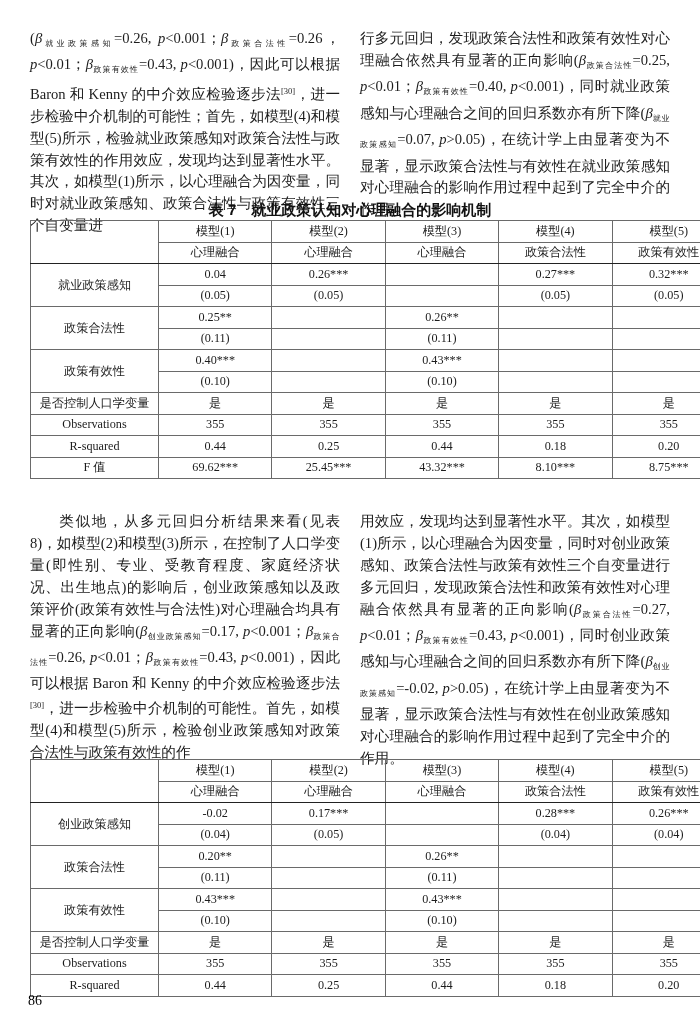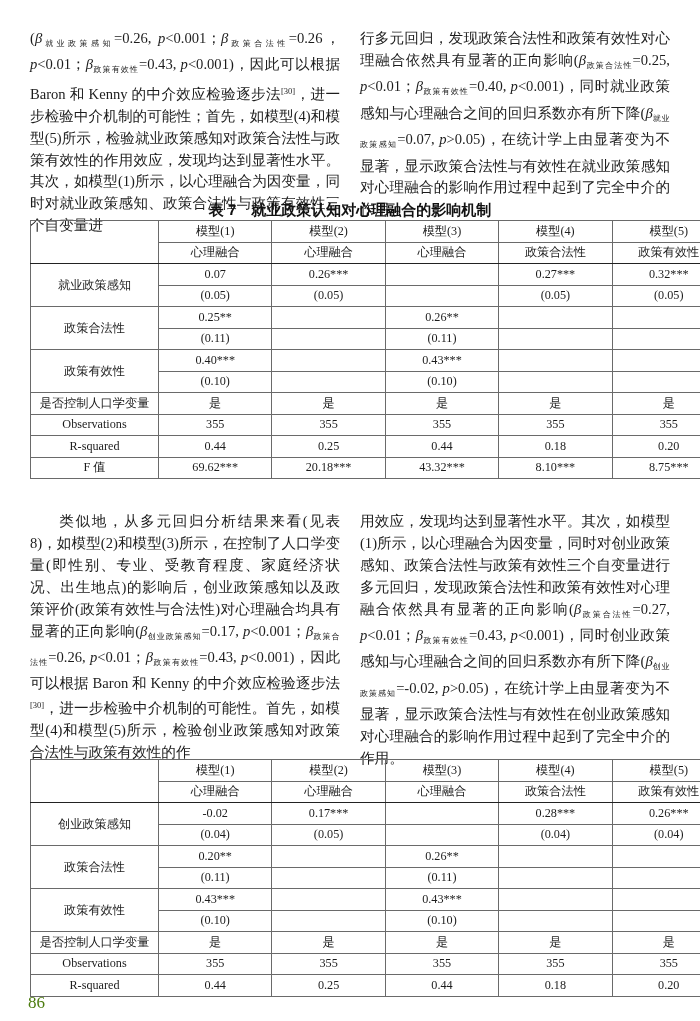--- a/index.html
+++ b/index.html
@@ -14,21 +14,21 @@
   .superscript{font-size:8.5px;vertical-align:5px;}
   .tcap{width:640px;text-align:center;font-family:"Liberation Sans","DejaVu Sans",sans-serif;
         font-weight:bold;font-size:15px;color:#111;}
   table{width:696px;border-collapse:collapse;table-layout:fixed;font-size:12.2px;
         border-top:1.5px solid #222;border-bottom:1.5px solid #222;}
   td{border:1px solid #6a6a6a;text-align:center;height:20.5px;padding:0 2px;
      overflow:hidden;white-space:nowrap;}
   td.lab-head{width:123px;}
   td.hb{border-bottom:1.5px solid #222;}
   .tnote{width:640px;font-size:11.2px;padding-left:12px;box-sizing:border-box;color:#222;}
-  .pageno{font-size:17px;color:#4d7c0f;}
+  .pageno{font-size:14px;color:#000000;}
 </style>
 </head>
 <body>
 
 <div id="page">
 
   <div class="abs two-col" style="left:30px;top:28px;">
     <div class="col"><span>(</span><span class="it">β</span><span class="subscript">就业政策感知</span><span>=0.26, </span><span class="it">p</span><span>&lt;0.001；</span><span class="it">β</span><span class="subscript">政策合法性</span><span>=0.26，</span><span class="it">p</span><span>&lt;0.01；</span><span class="it">β</span><span class="subscript">政策有效性</span><span>=0.43, </span><span class="it">p</span><span>&lt;0.001)，因此可以根据 Baron 和 Kenny 的中介效应检验逐步法</span><span class="superscript">[30]</span><span>，进一步检验中介机制的可能性；首先，如模型(4)和模型(5)所示，检验就业政策感知对政策合法性与政策有效性的作用效应，发现均达到显著性水平。其次，如模型(1)所示，以心理融合为因变量，同时对就业政策感知、政策合法性与政策有效性三个自变量进</span></div>
     <div class="col"><span>行多元回归，发现政策合法性和政策有效性对心理融合依然具有显著的正向影响(</span><span class="it">β</span><span class="subscript">政策合法性</span><span>=0.25, </span><span class="it">p</span><span>&lt;0.01；</span><span class="it">β</span><span class="subscript">政策有效性</span><span>=0.40, </span><span class="it">p</span><span>&lt;0.001)，同时就业政策感知与心理融合之间的回归系数亦有所下降(</span><span class="it">β</span><span class="subscript">就业政策感知</span><span>=0.07, </span><span class="it">p</span><span>&gt;0.05)，在统计学上由显著变为不显著，显示政策合法性与有效性在就业政策感知对心理融合的影响作用过程中起到了完全中介的作用。</span></div>
   </div>
@@ -48,21 +48,21 @@
           </tr>
           <tr>
             <td class="hb">心理融合</td>
             <td class="hb">心理融合</td>
             <td class="hb">心理融合</td>
             <td class="hb">政策合法性</td>
             <td class="hb">政策有效性</td>
           </tr>
           <tr>
             <td rowspan="2">就业政策感知</td>
-            <td>0.07</td>
+            <td>0.04</td>
             <td>0.26***</td>
             <td></td>
             <td>0.27***</td>
             <td>0.32***</td>
           </tr>
           <tr>
             <td>(0.05)</td>
             <td>(0.05)</td>
             <td></td>
             <td>(0.05)</td>
@@ -118,21 +118,21 @@
             <td>R-squared</td>
             <td>0.44</td>
             <td>0.25</td>
             <td>0.44</td>
             <td>0.18</td>
             <td>0.20</td>
           </tr>
           <tr>
             <td>F 值</td>
             <td>69.62***</td>
-            <td>20.18***</td>
+            <td>25.45***</td>
             <td>43.32***</td>
             <td>8.10***</td>
             <td>8.75***</td>
           </tr>
         </tbody>
       </table>
     </div>
 
 
   <div class="abs two-col" style="left:30px;top:511px;">

